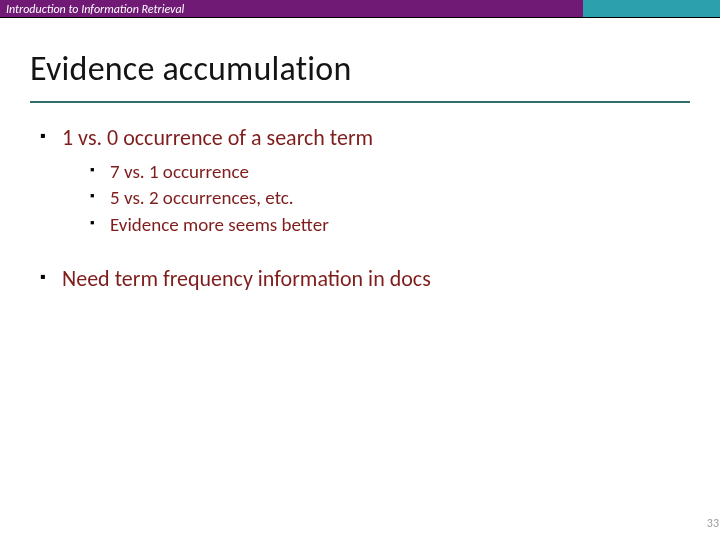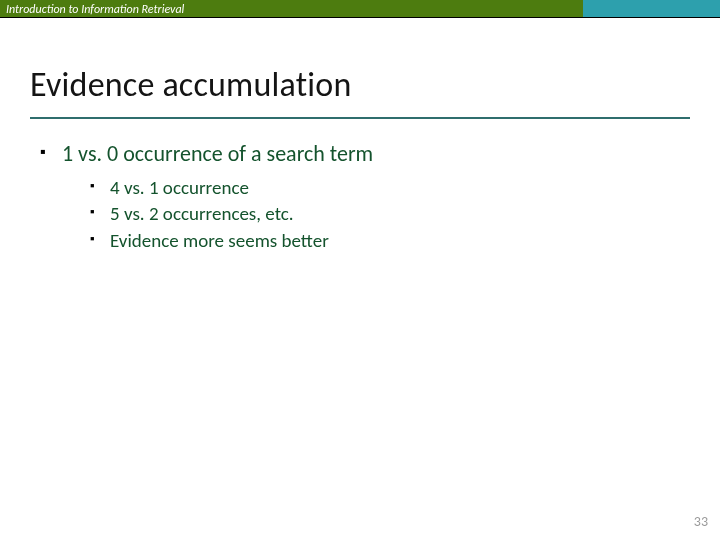--- a/index.html
+++ b/index.html
@@ -10,21 +10,21 @@
     font-family: Calibri, "Segoe UI", Arial, sans-serif;
     position: relative;
     overflow: hidden;
   }
   .header-bar {
     display: flex;
     height: 18px;
     width: 100%;
   }
   .header-dark {
-    background: #4d7c0f;
+    background: #701a75;
     flex: 0 0 583px;
     color: #ffffff;
     font-style: italic;
     font-size: 12px;
     line-height: 18px;
     padding-left: 6px;
     border-bottom: 1px solid #000;
   }
   .header-teal {
     background: #2da0ad;
@@ -32,30 +32,29 @@
     border-bottom: 1px solid #000;
   }
   .title-wrap {
     padding: 30px 30px 6px 30px;
   }
   .slide-title {
     font-size: 34px;
     font-weight: 400;
     color: #141414;
     letter-spacing: 0.2px;
-    margin-top: 16px;
   }
   .title-rule {
     margin: 6px 30px 0 30px;
     border: none;
     border-top: 2px solid #2f6e6d;
   }
   .content {
     padding: 20px 30px 0 30px;
-    color: #14532d;
+    color: #7f1d1d;
   }
   .lvl1 {
     list-style: none;
     padding-left: 10px;
   }
   .lvl1 > li {
     position: relative;
     padding-left: 22px;
     font-size: 22px;
     line-height: 1.35;
@@ -85,23 +84,23 @@
     content: "\25AA";
     position: absolute;
     left: 0;
     top: 2px;
     font-size: 13px;
     color: #000;
   }
   .spacer-item { margin-top: 26px; }
   .page-number {
     position: absolute;
-    right: 12px;
+    right: 1px;
     bottom: 10px;
-    font-size: 14px;
+    font-size: 12px;
     color: #9a9a9a;
   }
 </style>
 </head>
 <body>
 
 <div class="header-bar">
   <div class="header-dark">Introduction to Information Retrieval</div>
   <div class="header-teal"></div>
 </div>
@@ -109,21 +108,24 @@
 <div class="title-wrap">
   <h1 class="slide-title">Evidence accumulation</h1>
 </div>
 <hr class="title-rule">
 
 <div class="content">
   <ul class="lvl1">
     <li>
       <span>1 vs. 0 occurrence of a search term</span>
       <ul class="lvl2">
-        <li>4 vs. 1 occurrence</li>
+        <li>7 vs. 1 occurrence</li>
         <li>5 vs. 2 occurrences, etc.</li>
         <li>Evidence more seems better</li>
       </ul>
+    </li>
+    <li class="spacer-item">
+      <span>Need term frequency information in docs</span>
     </li>
   </ul>
 </div>
 
 <div class="page-number">33</div>
 
 </body></html>

